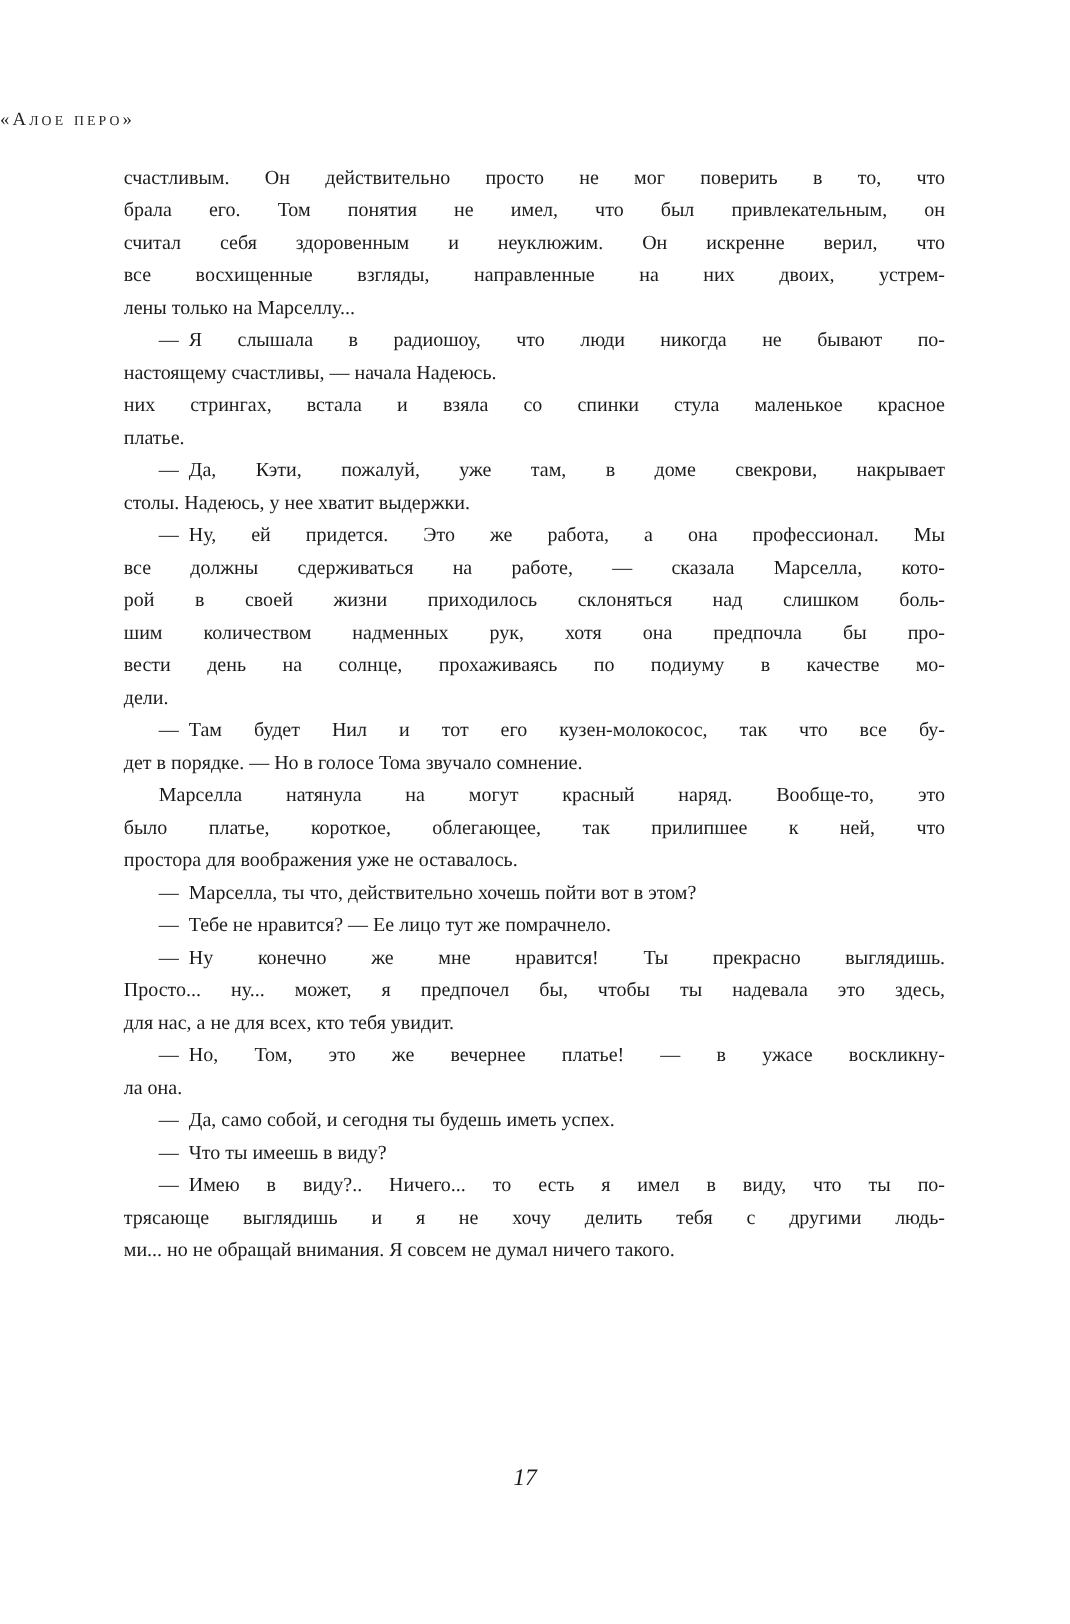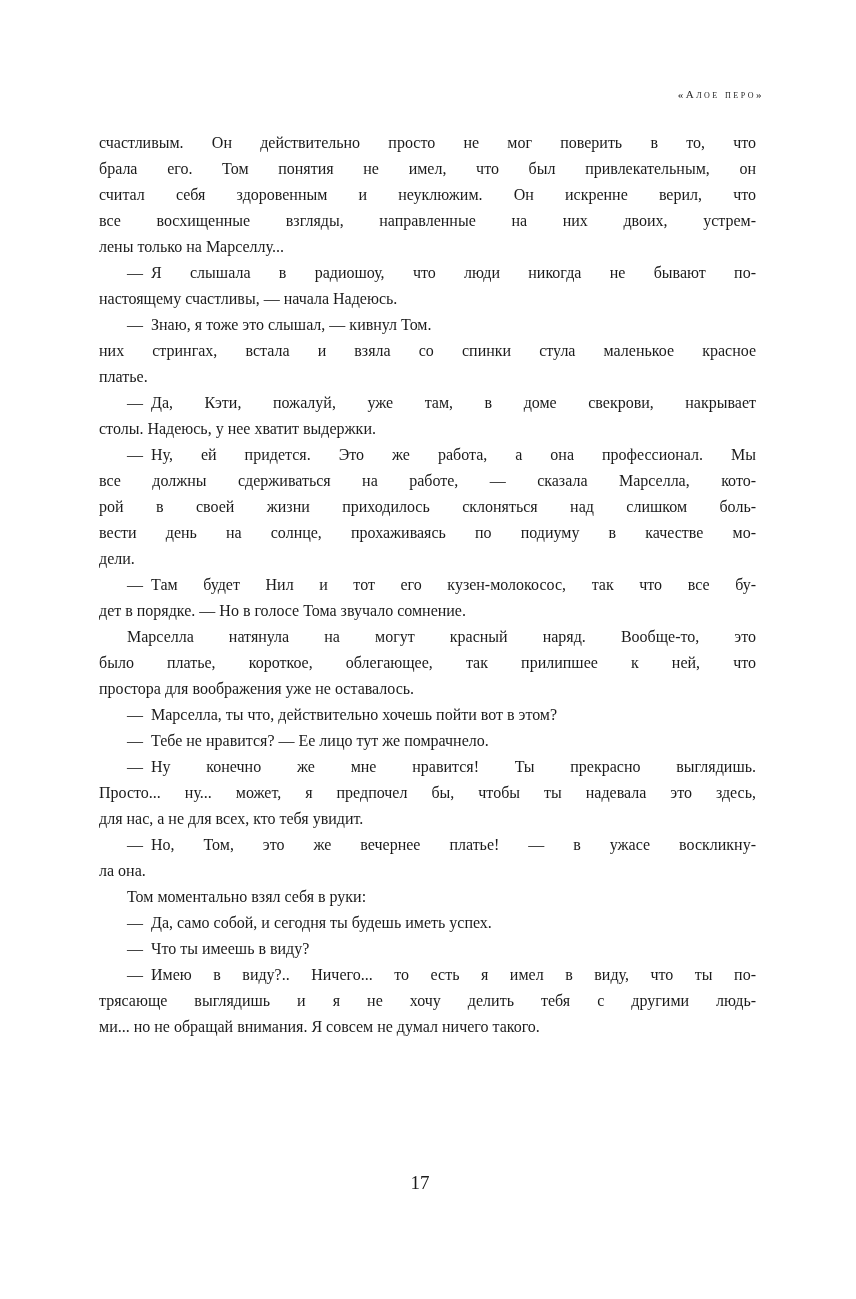--- a/index.html
+++ b/index.html
@@ -14,22 +14,22 @@
     background: #ffffff;
     font-family: "Liberation Serif", "DejaVu Serif", serif;
     color: #1b1b1b;
     overflow: hidden;
   }
   .running-header {
     position: absolute;
     top: 88px;
     left: 0;
     width: 764px;
-    text-align: right;
-    font-size: 11px;
+    text-align: left;
+    font-size: 15px;
     font-variant: small-caps;
     letter-spacing: 2.5px;
     color: #222;
   }
   .text-block {
     position: absolute;
     top: 130px;
     left: 99px;
     width: 657px;
     font-size: 16px;
@@ -50,20 +50,21 @@
   }
   .italic { font-style: italic; }
   .page-number {
     position: absolute;
     top: 1172px;
     left: 0;
     width: 840px;
     text-align: center;
     font-size: 19px;
     color: #1b1b1b;
+    font-style: italic;
   }
 </style>
 </head>
 <body>
 
 <div class="page">
   <div class="running-header">«Алое перо»</div>
 
   <div class="text-block">
       <div class="paragraph">
@@ -71,34 +72,32 @@
         <div class="line"><span>брала его. Том понятия не имел, что был привлекательным, он</span></div>
         <div class="line"><span>считал себя здоровенным и неуклюжим. Он искренне верил, что</span></div>
         <div class="line"><span>все восхищенные взгляды, направленные на них двоих, устрем-</span></div>
         <div class="line last"><span>лены только на Марселлу...</span></div>
       </div>
       <div class="paragraph">
         <div class="line indent"><span>— Я слышала в радиошоу, что люди никогда не бывают по-</span></div>
         <div class="line last"><span>настоящему счастливы, — начала Надеюсь.</span></div>
       </div>
       <div class="paragraph">
-        <div class="line indent last"><span>— Знаю, я тоже это слышал, — кивнул Том.</span></div>
-      </div>
-      <div class="paragraph">
         <div class="line"><span>них стрингах, встала и взяла со спинки стула маленькое красное</span></div>
         <div class="line last"><span>платье.</span></div>
       </div>
       <div class="paragraph">
         <div class="line indent"><span>— Да, Кэти, пожалуй, уже там, в доме свекрови, накрывает</span></div>
         <div class="line last"><span>столы. Надеюсь, у нее хватит выдержки.</span></div>
       </div>
       <div class="paragraph">
         <div class="line indent"><span>— Ну, ей придется. Это же работа, а она профессионал. Мы</span></div>
         <div class="line"><span>все должны сдерживаться на работе, — сказала Марселла, кото-</span></div>
         <div class="line"><span>рой в своей жизни приходилось склоняться над слишком боль-</span></div>
+        <div class="line"><span>шим количеством надменных рук, хотя она предпочла бы про-</span></div>
         <div class="line"><span>вести день на солнце, прохаживаясь по подиуму в качестве мо-</span></div>
         <div class="line last"><span>дели.</span></div>
       </div>
       <div class="paragraph">
         <div class="line indent"><span>— Там будет Нил и тот его кузен-молокосос, так что все бу-</span></div>
         <div class="line last"><span>дет в порядке. — Но в голосе Тома звучало сомнение.</span></div>
       </div>
       <div class="paragraph">
         <div class="line indent"><span>Марселла натянула на могут красный наряд. Вообще-то, это</span></div>
         <div class="line"><span>было платье, короткое, облегающее, так прилипшее к ней, что</span></div>
@@ -113,23 +112,20 @@
       <div class="paragraph">
         <div class="line indent"><span>— Ну конечно же мне нравится! Ты прекрасно выглядишь.</span></div>
         <div class="line"><span>Просто... ну... может, я предпочел бы, чтобы ты надевала это здесь,</span></div>
         <div class="line last"><span>для нас, а не для всех, кто тебя увидит.</span></div>
       </div>
       <div class="paragraph">
         <div class="line indent"><span>— Но, Том, это же вечернее платье! — в ужасе воскликну-</span></div>
         <div class="line last"><span>ла она.</span></div>
       </div>
       <div class="paragraph">
-        <div class="line indent last"><span>Том моментально взял себя в руки:</span></div>
-      </div>
-      <div class="paragraph">
         <div class="line indent last"><span>— Да, само собой, и сегодня ты будешь иметь успех.</span></div>
       </div>
       <div class="paragraph">
         <div class="line indent last"><span>— Что ты имеешь в виду?</span></div>
       </div>
       <div class="paragraph">
         <div class="line indent"><span>— Имею в виду?.. Ничего... то есть я имел в виду, что ты по-</span></div>
         <div class="line"><span>трясающе выглядишь и я не хочу делить тебя с другими людь-</span></div>
         <div class="line last"><span>ми... но не обращай внимания. Я совсем не думал ничего такого.</span></div>
       </div>

